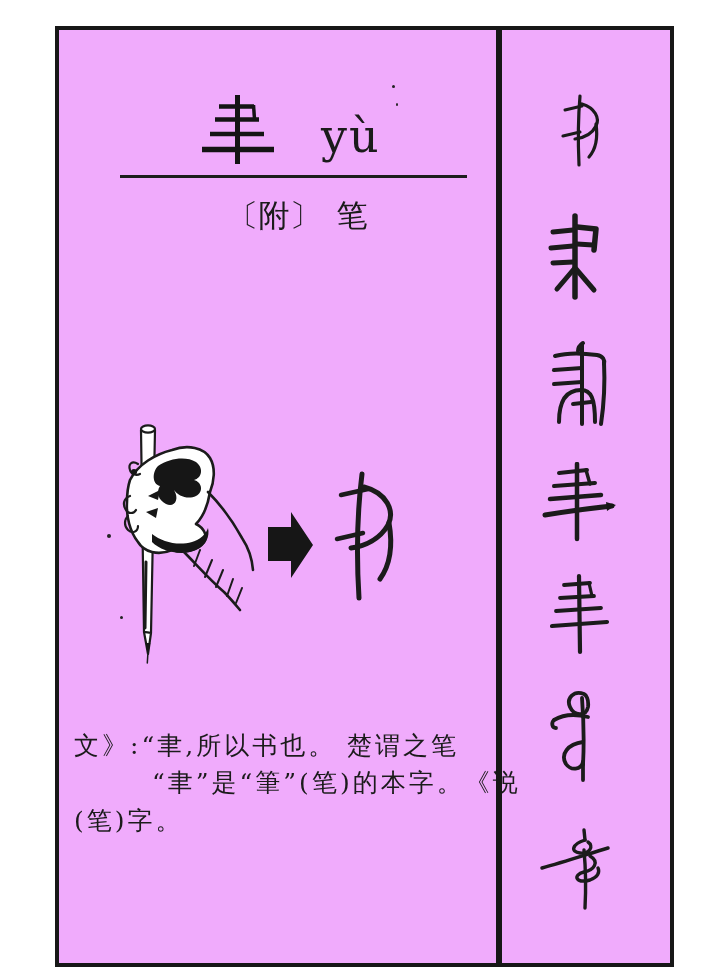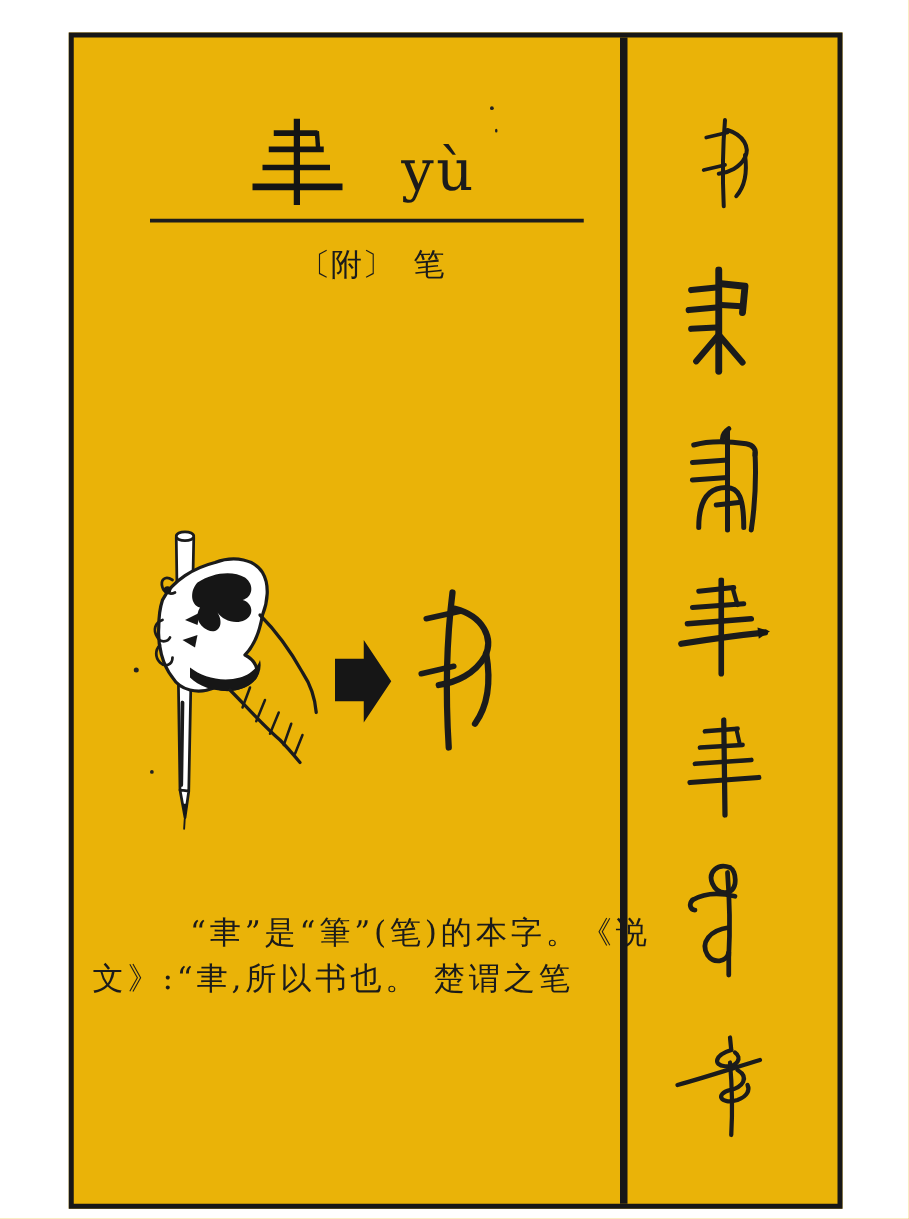--- a/index.html
+++ b/index.html
@@ -3,30 +3,30 @@
 <meta charset="utf-8">
 <style>
   html,body{margin:0;padding:0;}
   body{
     width:727px;height:975px;position:relative;background:#ffffff;
     font-family:"DejaVu Serif","Liberation Serif",serif;color:#1b1b1b;
     overflow:hidden;
   }
   .frame{
     position:absolute;left:55px;top:26px;width:619px;height:941px;
-    border:4px solid #171717;box-sizing:border-box;background:#eab308;
+    border:4px solid #171717;box-sizing:border-box;background:#f0abfc;
   }
   .divider{position:absolute;left:437px;top:0;height:100%;width:6px;background:#171717;}
   .main-panel{position:absolute;left:0;top:0;width:437px;height:100%;}
   .sidebar{position:absolute;left:443px;top:0;width:168px;height:100%;}
   .glyph{position:absolute;}
   .headchar{position:absolute;left:139px;top:63px;width:80px;height:72px;}
   .pinyin{position:absolute;left:262px;top:83px;font-size:46px;line-height:1;letter-spacing:2px;}
   .rule{position:absolute;left:61px;top:145px;width:347px;height:3px;background:#1d1d1d;}
-  .variant{position:absolute;left:0;top:165px;width:100%;text-align:center;font-size:25px;transform:translateX(20px);white-space:nowrap;}
+  .variant{position:absolute;left:0;top:165px;width:100%;text-align:center;font-size:31px;transform:translateX(20px);white-space:nowrap;}
   .variant .vchar{margin-left:16px;}
   .illu{position:absolute;left:41px;top:370px;width:320px;height:300px;}
   .para{position:absolute;left:15px;top:697px;width:418px;font-size:25px;line-height:37.4px;letter-spacing:3px;}
   .para .line{white-space:nowrap;}
   .para .line.first{text-indent:78px;}
   .speck{position:absolute;background:#222;border-radius:50%;}
   .sk{fill:none;stroke:#1b1b1b;stroke-linecap:round;stroke-linejoin:round;}
   .pk{fill:none;stroke:#141414;stroke-linecap:butt;}
   .ink{fill:#161616;stroke:none;}
   .wf{fill:#ffffff;stroke:#1b1b1b;stroke-linejoin:round;}
@@ -94,22 +94,23 @@
       <g>
         <path class="sk" stroke-width="5" d="M262,74 C258,106 256,150 259,198"></path>
         <path class="sk" stroke-width="4.5" d="M241,95 L268,89"></path>
         <path class="sk" stroke-width="4.5" d="M237,139 L263,133"></path>
         <path class="sk" stroke-width="5" d="M264,87 C287,93 295,111 288,125 C280,139 265,146 251,148"></path>
         <path class="sk" stroke-width="5" d="M289,123 C293,146 290,165 280,179"></path>
       </g>
     </svg>
 
     <div class="para">
+      <div class="line">文》:“聿,所以书也。 楚谓之笔</div>
       <div class="line first">“聿”是“筆”(笔)的本字。《说</div>
-      <div class="line">文》:“聿,所以书也。 楚谓之笔</div>
+      <div class="line">(笔)字。</div>
     </div>
   </div>
 
   <div class="divider"></div>
 
   <div class="sidebar">
 
     <svg class="glyph" style="left:50px;top:63px" width="53" height="75" viewBox="0 0 53 75" aria-label="oracle-bone-script-form">
       <path class="sk" stroke-width="3.2" d="M28,3 C26,26 26,50 27,72"></path>
       <path class="sk" stroke-width="3" d="M13,17 L30,13"></path>

